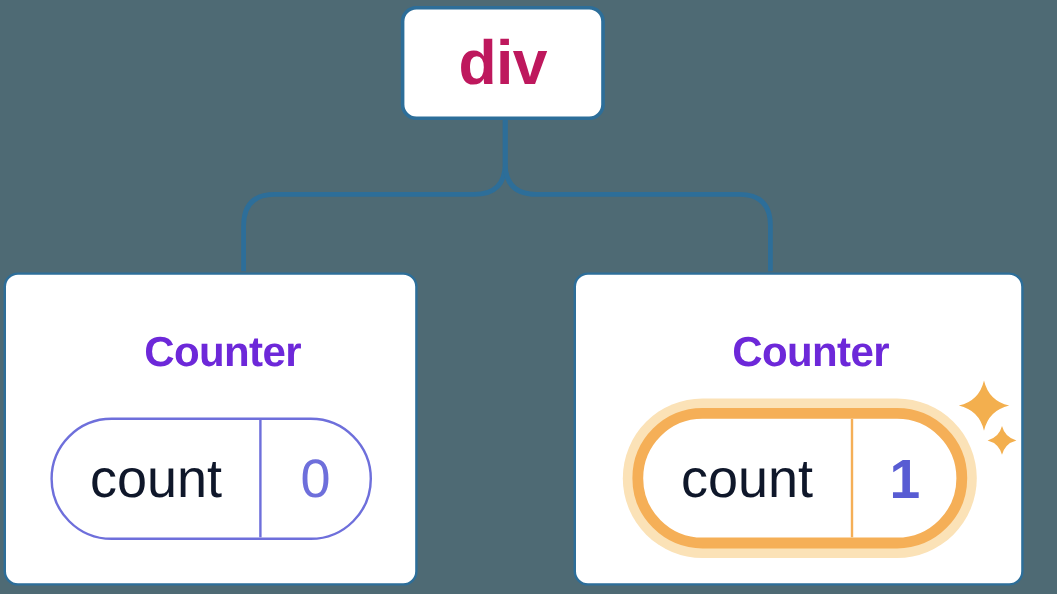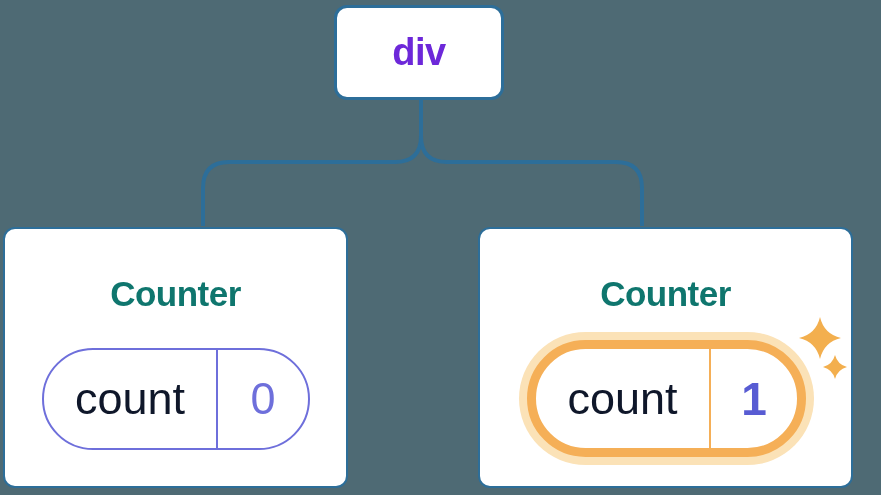--- a/index.html
+++ b/index.html
@@ -31,45 +31,46 @@
     width: 170px; height: 95px;
     box-sizing: border-box;
     background: #FFFFFF;
     border: 3px solid #2D6E99;
     border-radius: 13px;
     display: flex;
     align-items: center;
     justify-content: center;
   }
   .root-label {
-    color: #6d28d9;
-    font-size: 38px;
+    color: #be185d;
+    font-size: 52px;
     font-weight: 600;
     letter-spacing: -0.5px;
   }
   .card {
     position: absolute;
     top: 227px;
     height: 261px;
     box-sizing: border-box;
     background: #FFFFFF;
     border: 2px solid #2D6E99;
     border-radius: 12px;
   }
   .card-left  { left: 3px;   width: 345px; }
   .card-right { left: 478px; width: 375px; }
   .card-title {
     position: absolute;
     left: 0; top: 45px;
     width: 100%;
     text-align: center;
-    color: #0f766e;
+    color: #6d28d9;
     font-size: 35px;
     font-weight: 600;
     letter-spacing: -0.5px;
+    padding-left: 10px;
   }
   .state-pill {
     position: absolute;
     left: 37px; top: 119px;
     width: 268px; height: 102px;
     box-sizing: border-box;
     background: #FFFFFF;
     border: 2.5px solid #6E6FDB;
     border-radius: 999px;
     display: flex;

